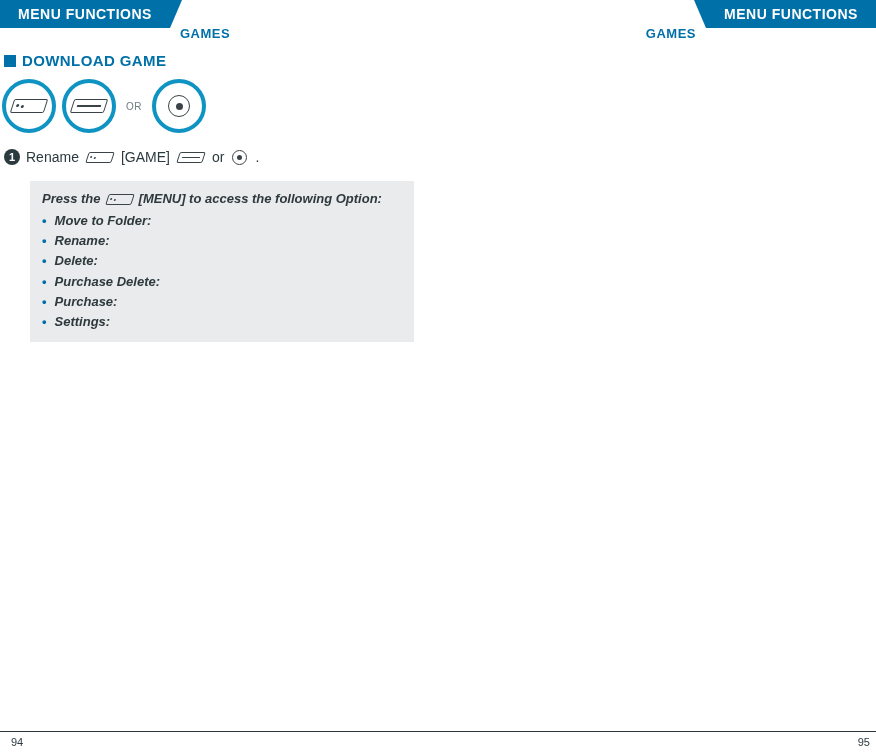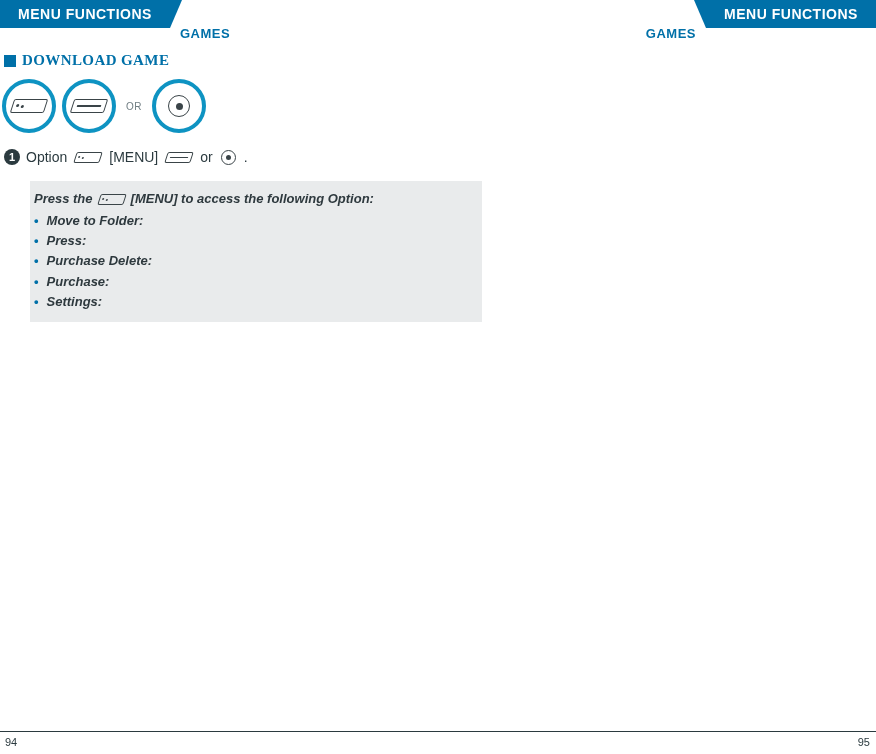--- a/index.html
+++ b/index.html
@@ -76,21 +76,20 @@
   
   .section-heading {
     display: flex;
     align-items: center;
     gap: 6px;
     margin: 24px 0 10px 4px;
     color: var(--blue);
     font-weight: bold;
     font-size: 15px;
     letter-spacing: 0.4px;
-    font-family: Liberation Serif, serif;
   }
   .section-heading .sq {
     width: 12px; height: 12px;
     background: var(--blue);
     display: inline-block;
   }
 
   
   .icon-row {
     display: flex;
@@ -207,23 +206,23 @@
   .inline-ok::after {
     content: "";
     width: 5px; height: 5px;
     background: #3a4448;
     border-radius: 50%;
   }
 
   
   .options-panel {
     background: var(--light-grey);
-    padding: 8px 12px 10px 4px;
+    padding: 8px 12px 10px 12px;
     margin-left: 30px;
-    width: 452px;
+    width: 384px;
     font-family: Arial, Helvetica, sans-serif;
     font-style: italic;
     font-weight: bold;
     font-size: 13px;
     color: #2e393e;
     line-height: 1.55;
   }
   .options-panel .lead {
     display: flex;
     align-items: center;
@@ -246,21 +245,21 @@
     color: var(--blue);
     font-style: normal;
   }
 
   
   .footer {
     position: absolute;
     bottom: 6px;
     left: 0; right: 0;
     border-top: 1px solid #2b3a3f;
-    padding: 4px 6px 0 5px;
+    padding: 4px 6px 0 11px;
     display: flex;
     justify-content: space-between;
     font-size: 11px;
     color: #2b3a3f;
   }
 </style>
 </head>
 <body>
 
 <div class="header">
@@ -287,41 +286,44 @@
     <div class="key-glyph line"></div>
   </div>
   <span class="or-label">OR</span>
   <div class="icon-ring">
     <div class="ok-glyph"></div>
   </div>
 </div>
 
 <div class="step-line">
   <span class="step-num">1</span>
-  <span>Option</span>
+  <span>Rename</span>
   <span class="inline-key dots"></span>
-  <span>[MENU]</span>
+  <span>[GAME]</span>
   <span class="inline-key line"></span>
   <span>or</span>
   <span class="inline-ok"></span>
   <span>.</span>
 </div>
 
 <div class="options-panel">
   <div class="lead">
     <span>Press the</span>
     <span class="inline-key dots" style="font-style:normal;"></span>
     <span>[MENU] to access the following Option:</span>
   </div>
   <ul>
     <li>
         <span>Move to Folder:</span>
       </li>
     <li>
-        <span>Press:</span>
+        <span>Rename:</span>
+      </li>
+    <li>
+        <span>Delete:</span>
       </li>
     <li>
         <span>Purchase Delete:</span>
       </li>
     <li>
         <span>Purchase:</span>
       </li>
     <li>
         <span>Settings:</span>
       </li>

